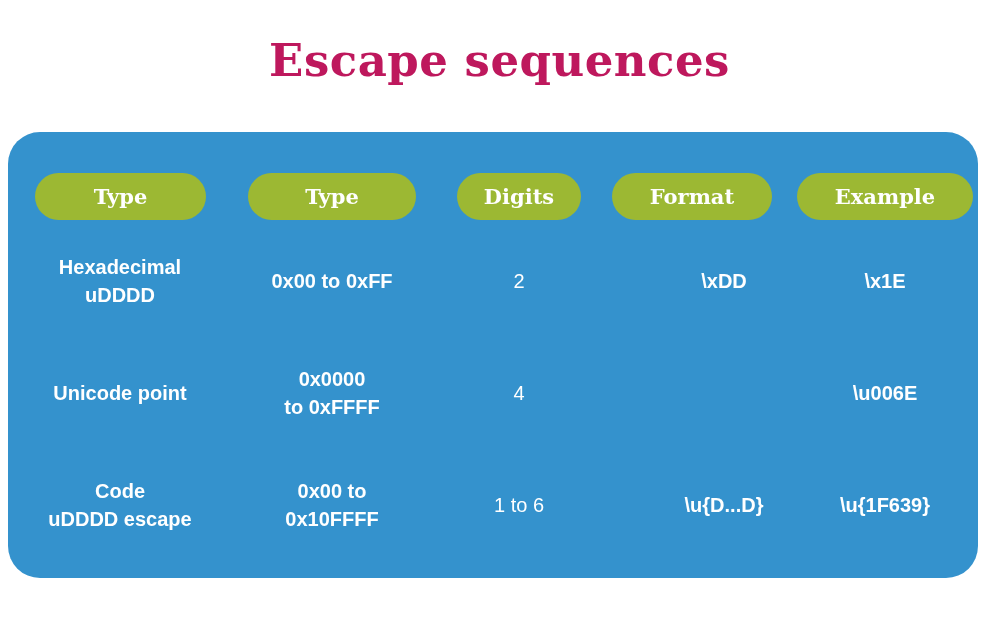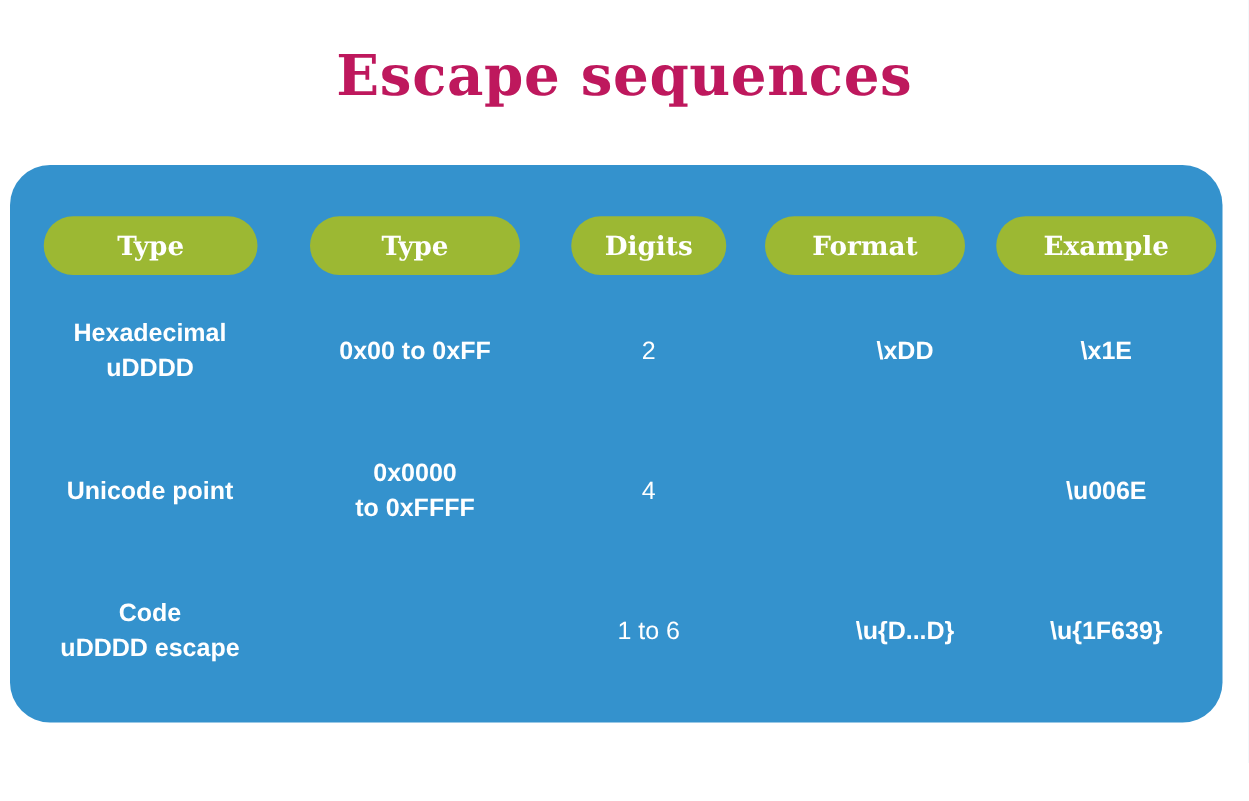--- a/index.html
+++ b/index.html
@@ -184,20 +184,24 @@
       <div class="cell cell-example bold">
         <span class="line">\u006E</span>
       </div>
     </div>
 
     <div class="data-row row-2">
       <div class="cell cell-type bold">
         <span class="line">Code</span>
         <span class="line">uDDDD escape</span>
       </div>
+      <div class="cell cell-range bold">
+        <span class="line">0x00 to</span>
+        <span class="line">0x10FFFF</span>
+      </div>
       <div class="cell cell-digits light">
         <span class="line">1 to 6</span>
       </div>
       <div class="cell cell-format bold">
         <span class="line">\u{D...D}</span>
       </div>
       <div class="cell cell-example bold">
         <span class="line">\u{1F639}</span>
       </div>
     </div>

